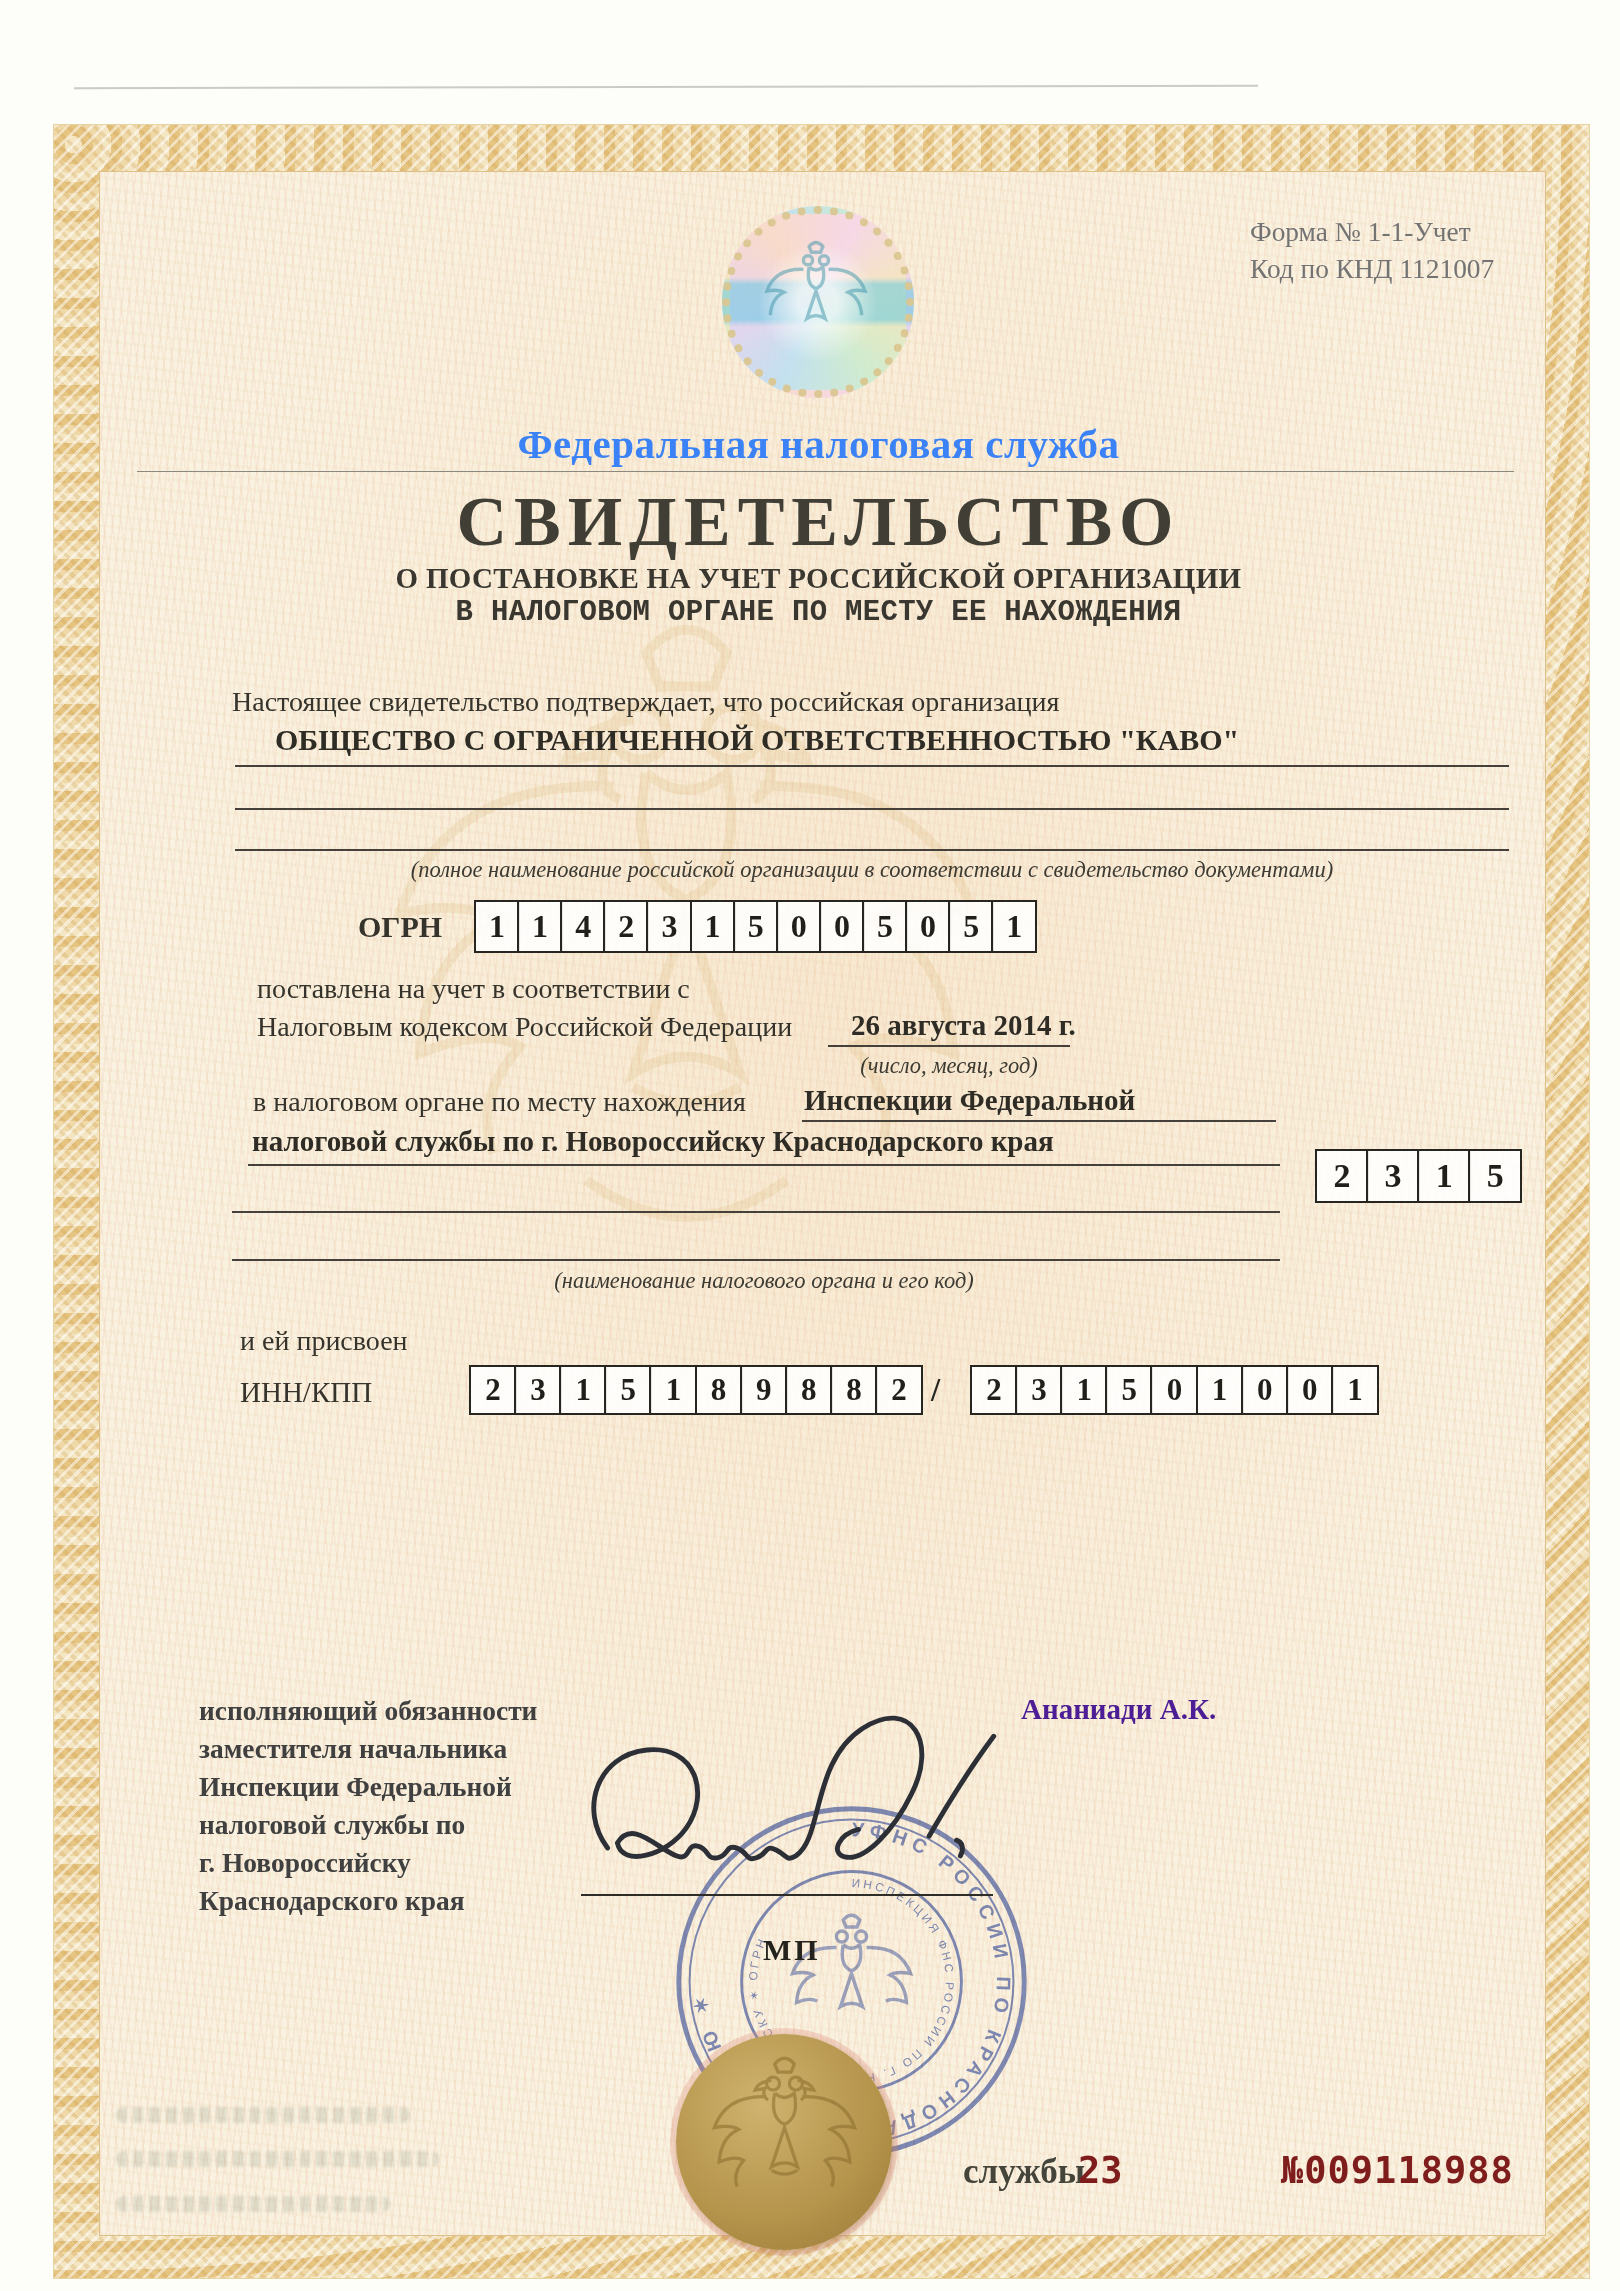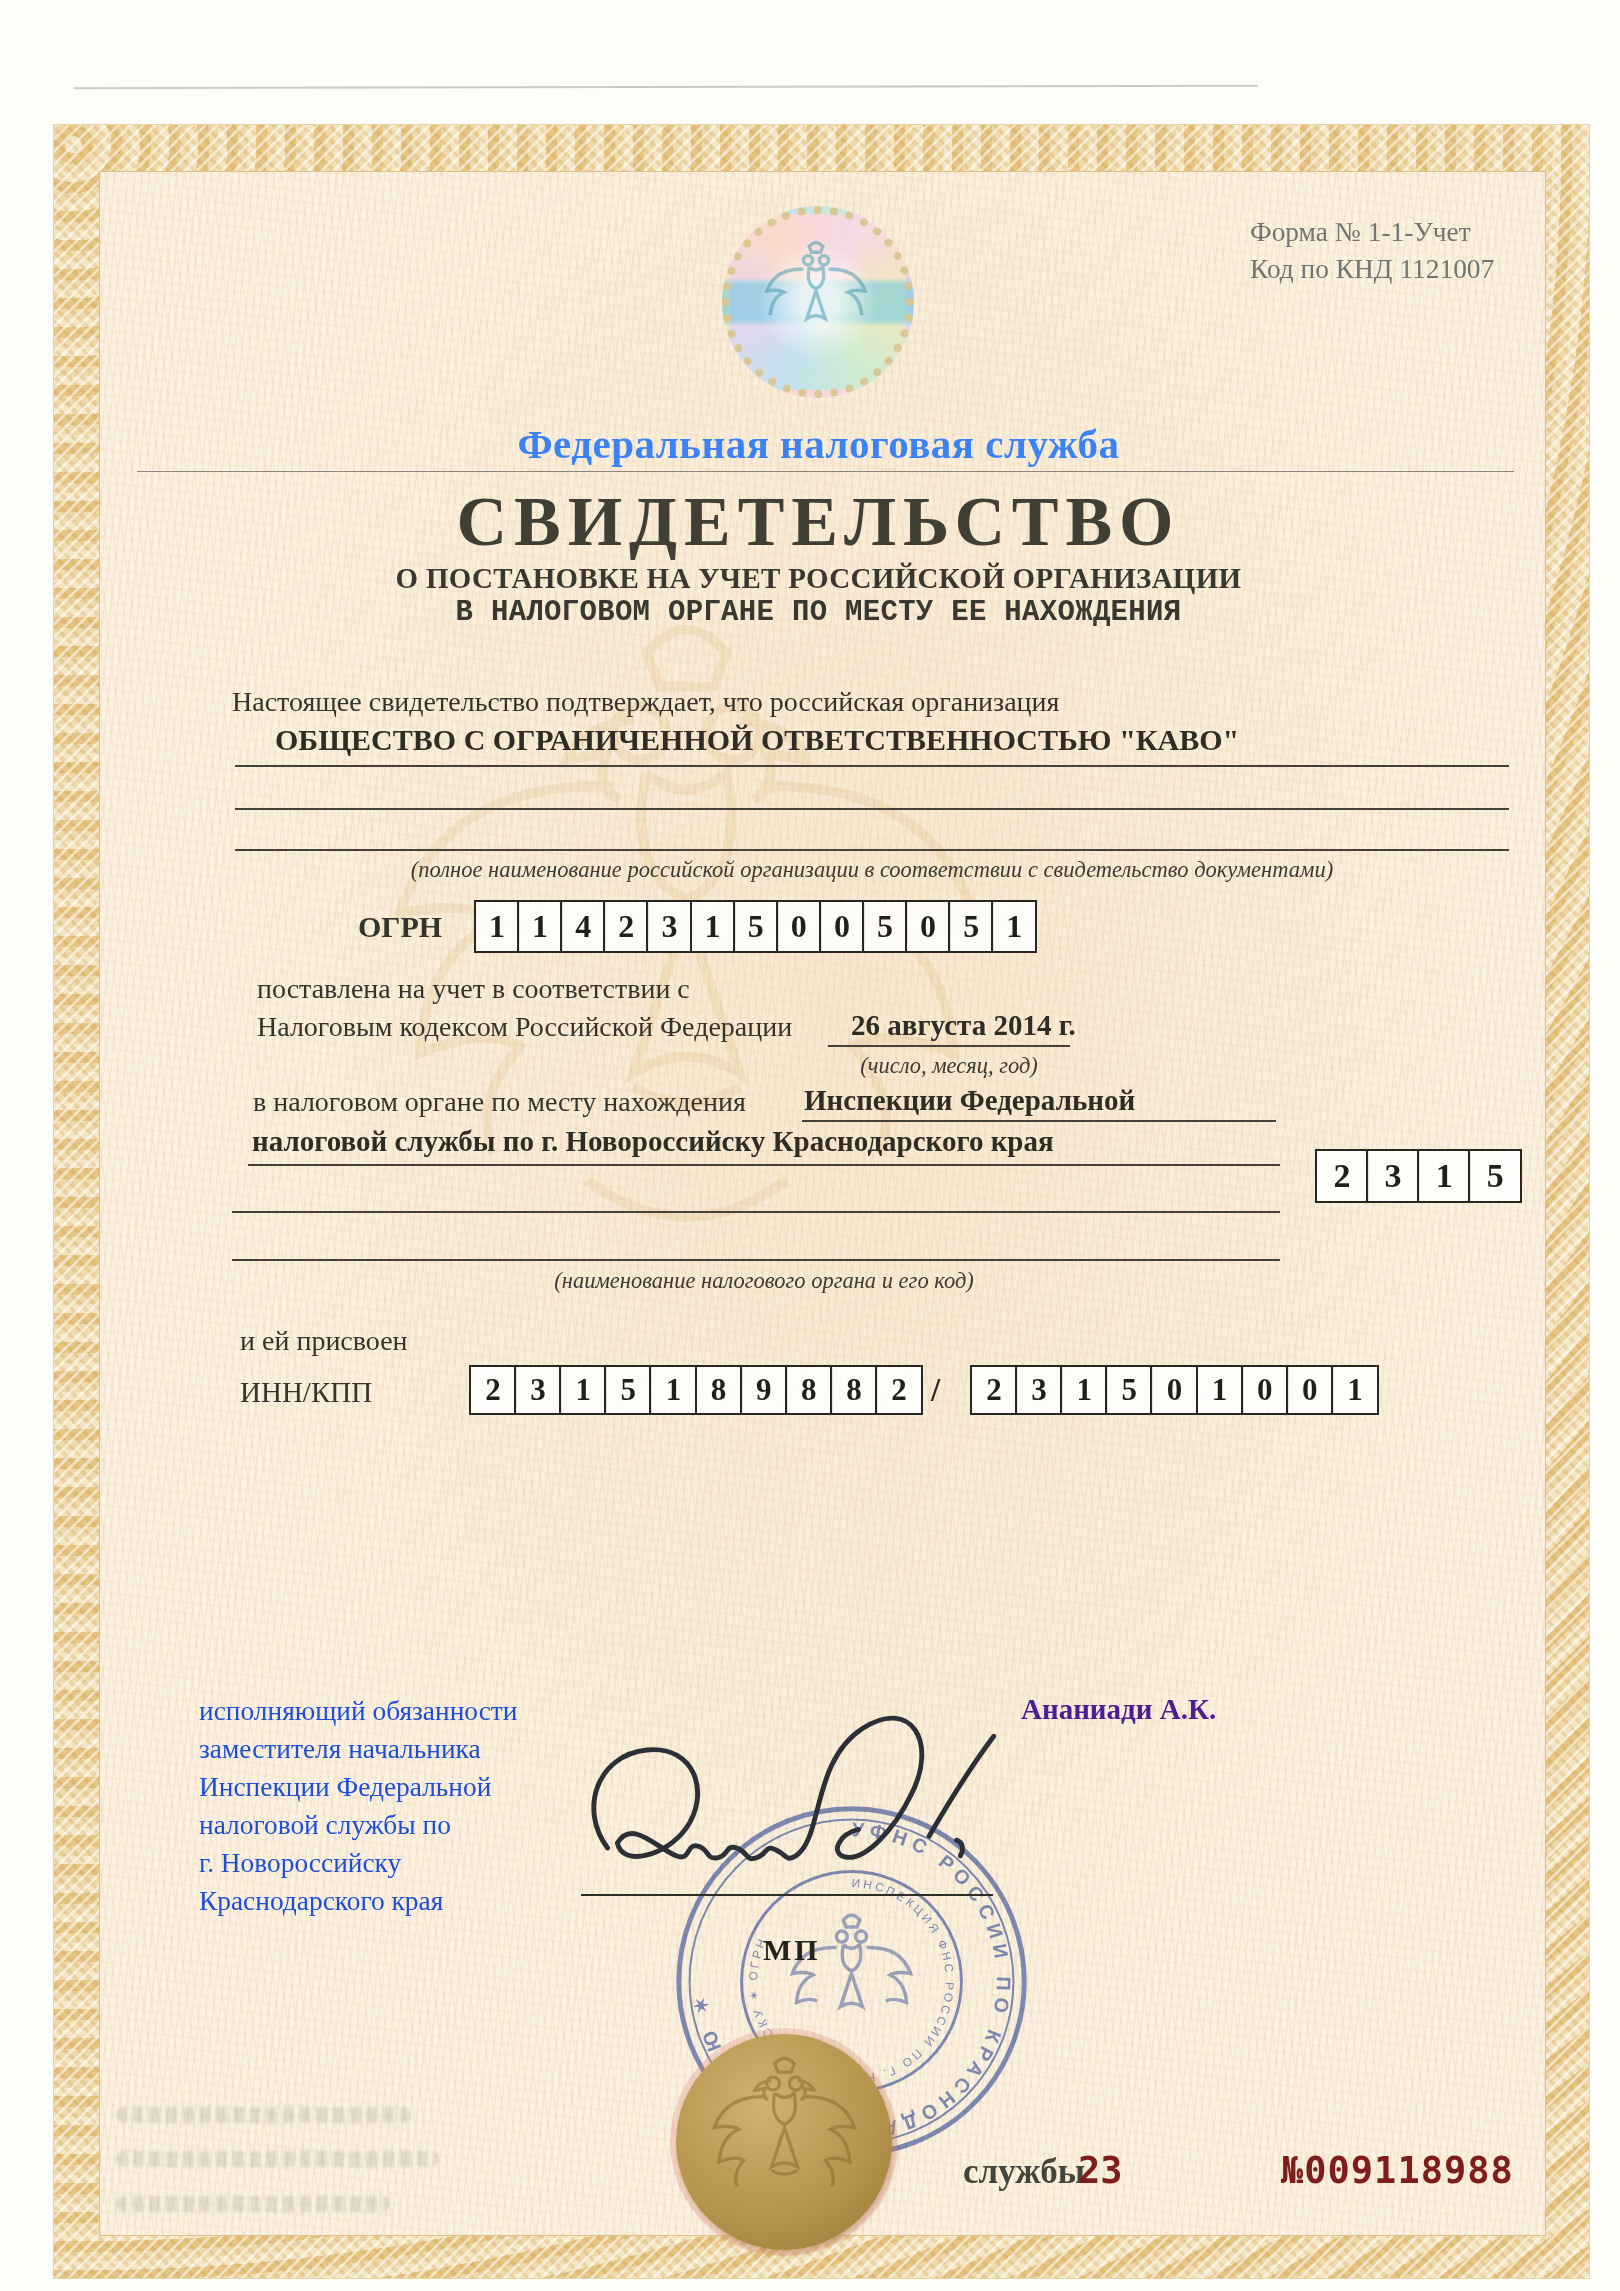--- a/index.html
+++ b/index.html
@@ -35,21 +35,21 @@
   
   .boxrow{display:flex;}
   .dbox{width:42px;height:49px;border:2.9px solid #26251f;margin-left:-2.9px;background:rgba(255,255,255,.88);
         display:flex;align-items:center;justify-content:center;
         font-weight:bold;font-size:32px;color:#201f19;}
   .boxrow .dbox:first-child{margin-left:0;}
   .dbox-lg{width:50px;height:50px;font-size:34px;}
   .dbox-sm{width:44px;height:46px;font-size:31px;}
   .slash{font-size:33px;font-weight:bold;color:#26251f;}
   
-  .official{top:1692px;left:199px;font-size:27.4px;font-weight:normal;line-height:38px;color:#1d4ed8;width:412px;}
+  .official{top:1692px;left:199px;font-size:27.4px;font-weight:bold;line-height:38px;color:#404040;width:412px;}
   .name{top:1693px;left:1021px;font-size:29px;font-weight:bold;color:#4c1d95;}
   .mp{top:1933px;left:763px;font-size:30px;font-weight:bold;letter-spacing:2.9px;color:#23221c;}
   .series-label{top:2152px;left:963px;font-size:35px;font-weight:bold;color:#45443a;}
   .series-num{top:2149px;font-family:"DejaVu Sans Mono",monospace;font-weight:bold;font-size:37px;color:#7f1d1d;}
   
   .hologram{left:722px;top:206px;width:176px;height:176px;border-radius:50%;
     background:
       radial-gradient(circle at 50% 50%, rgba(255,255,255,.75) 0 16%, rgba(255,255,255,0) 48%),
       linear-gradient(180deg, rgba(0,0,0,0) 36%, rgba(88,198,228,.55) 40% 60%, rgba(0,0,0,0) 64%),
       conic-gradient(from 25deg, #f6d7e8, #f4e7ba, #cdeccf, #bfe0f2, #e9d2f0, #f9dac9, #f6d7e8);

